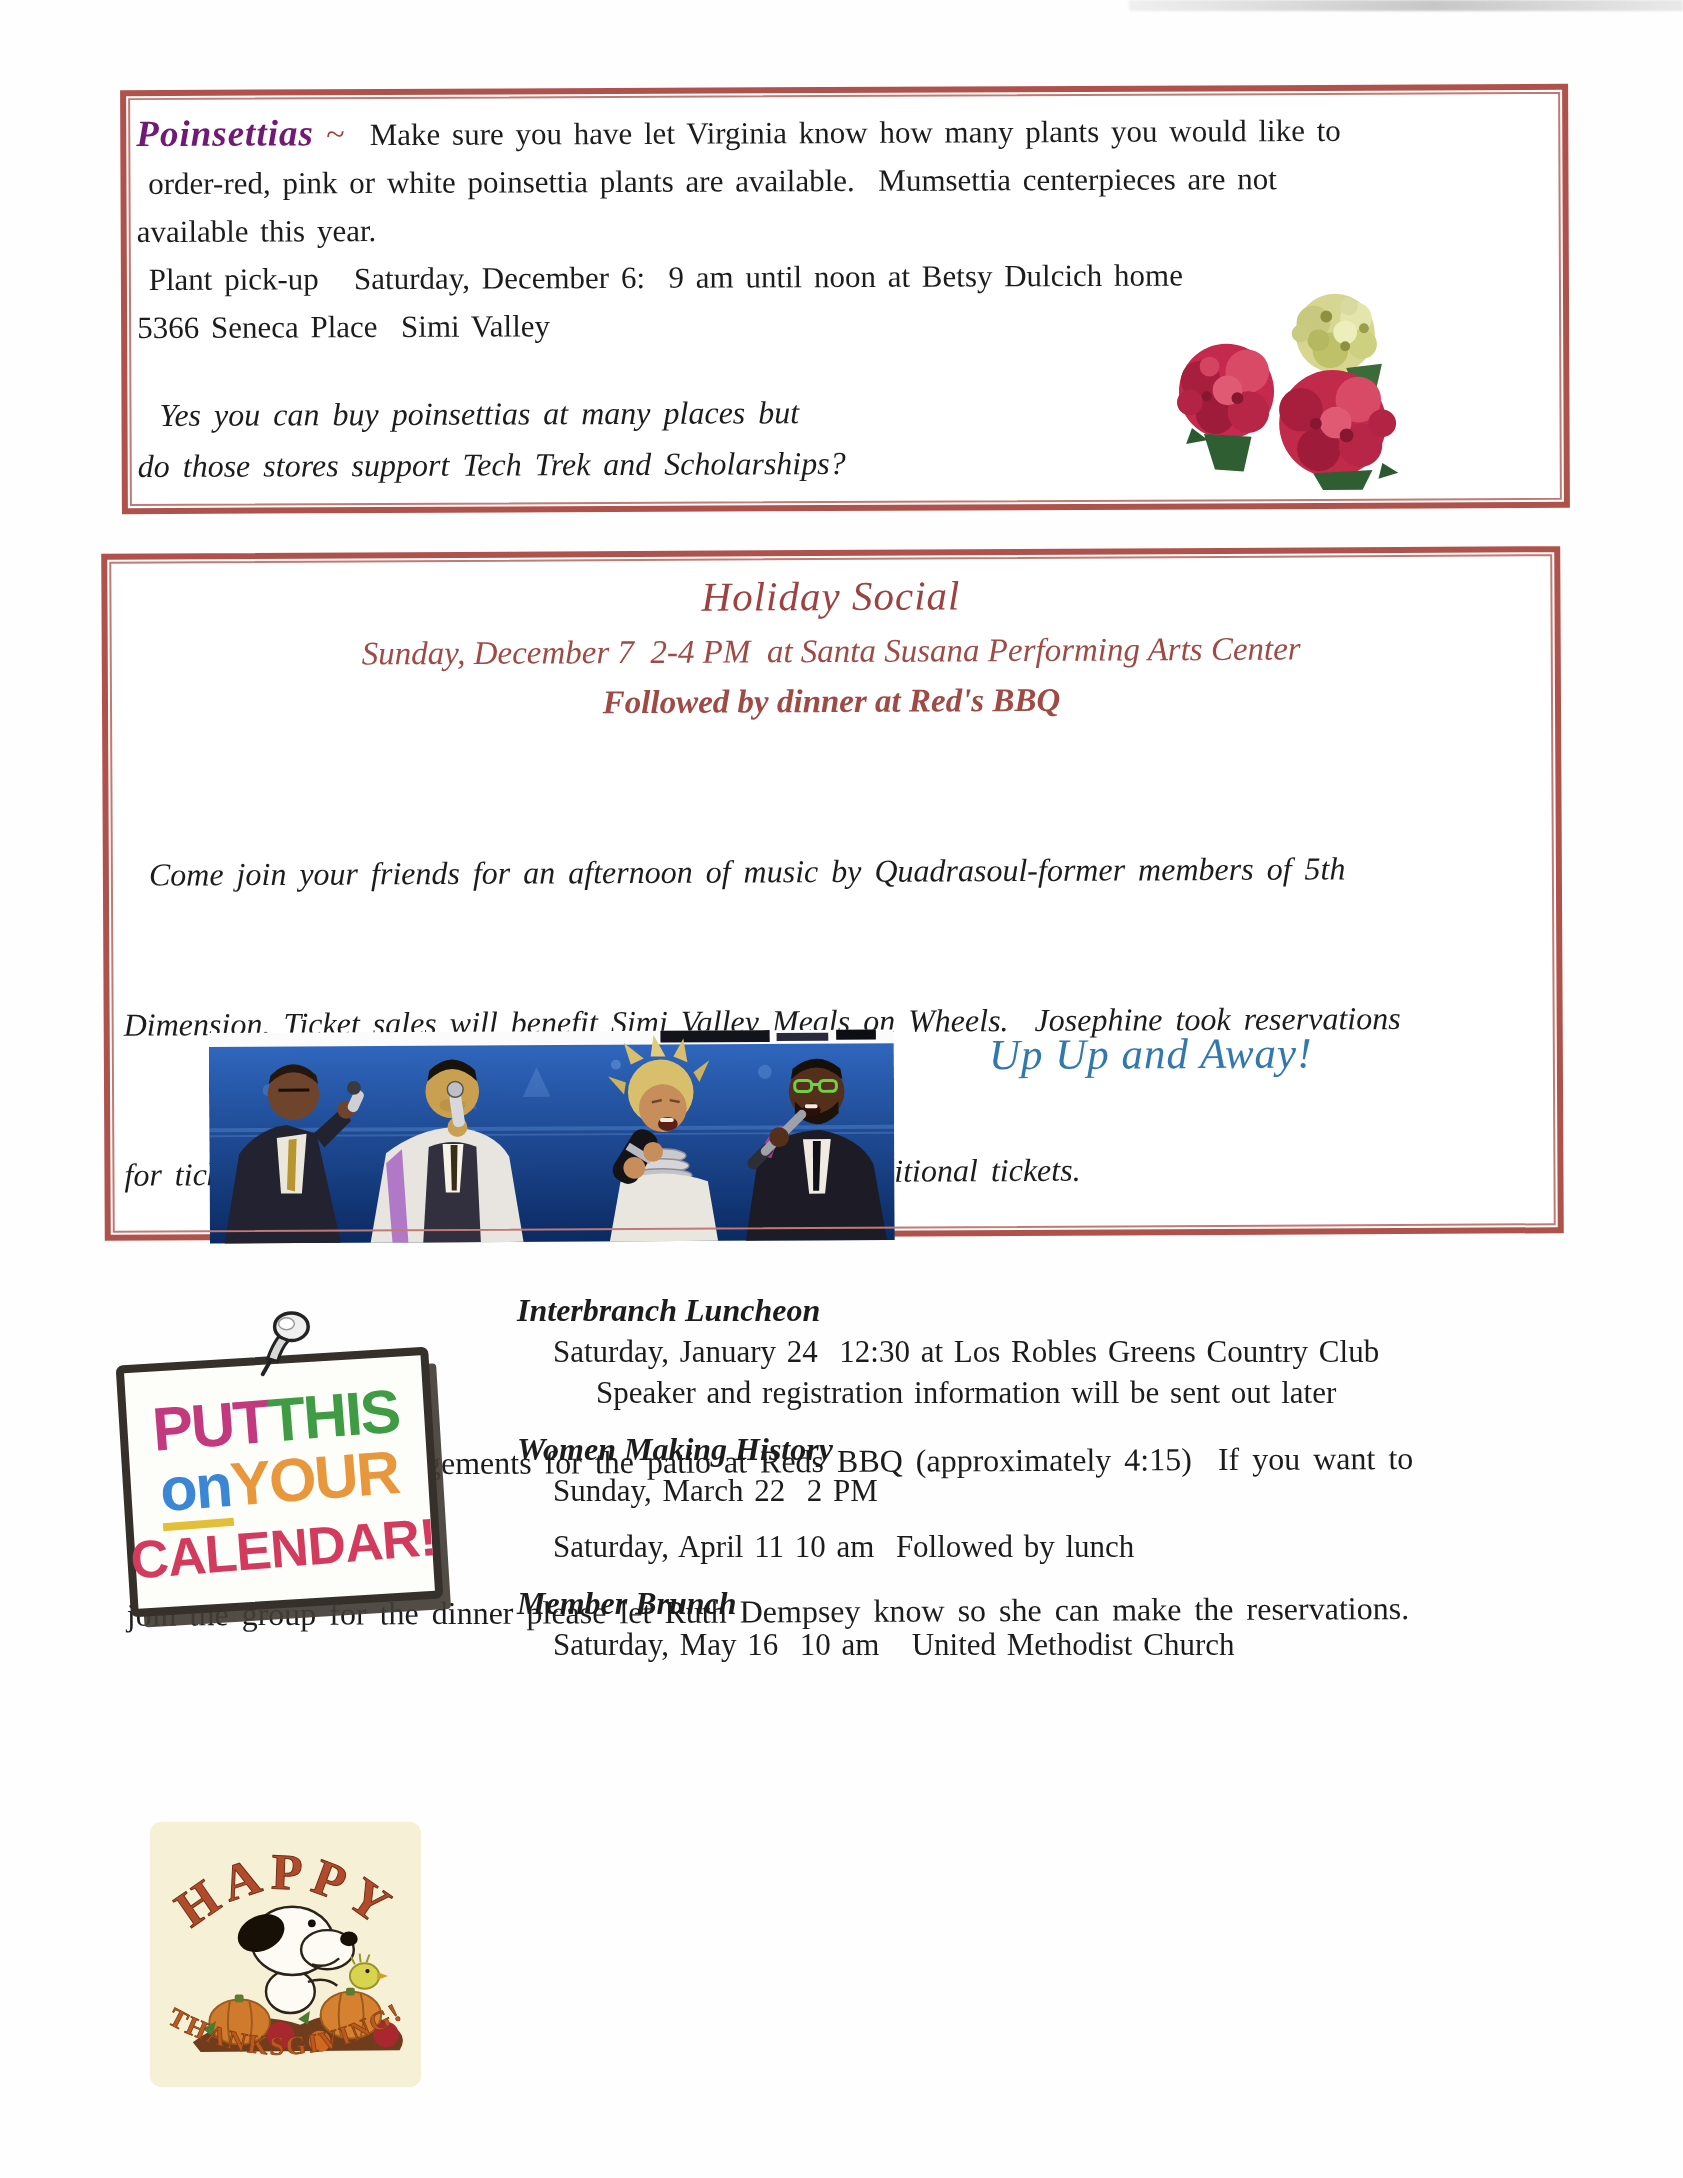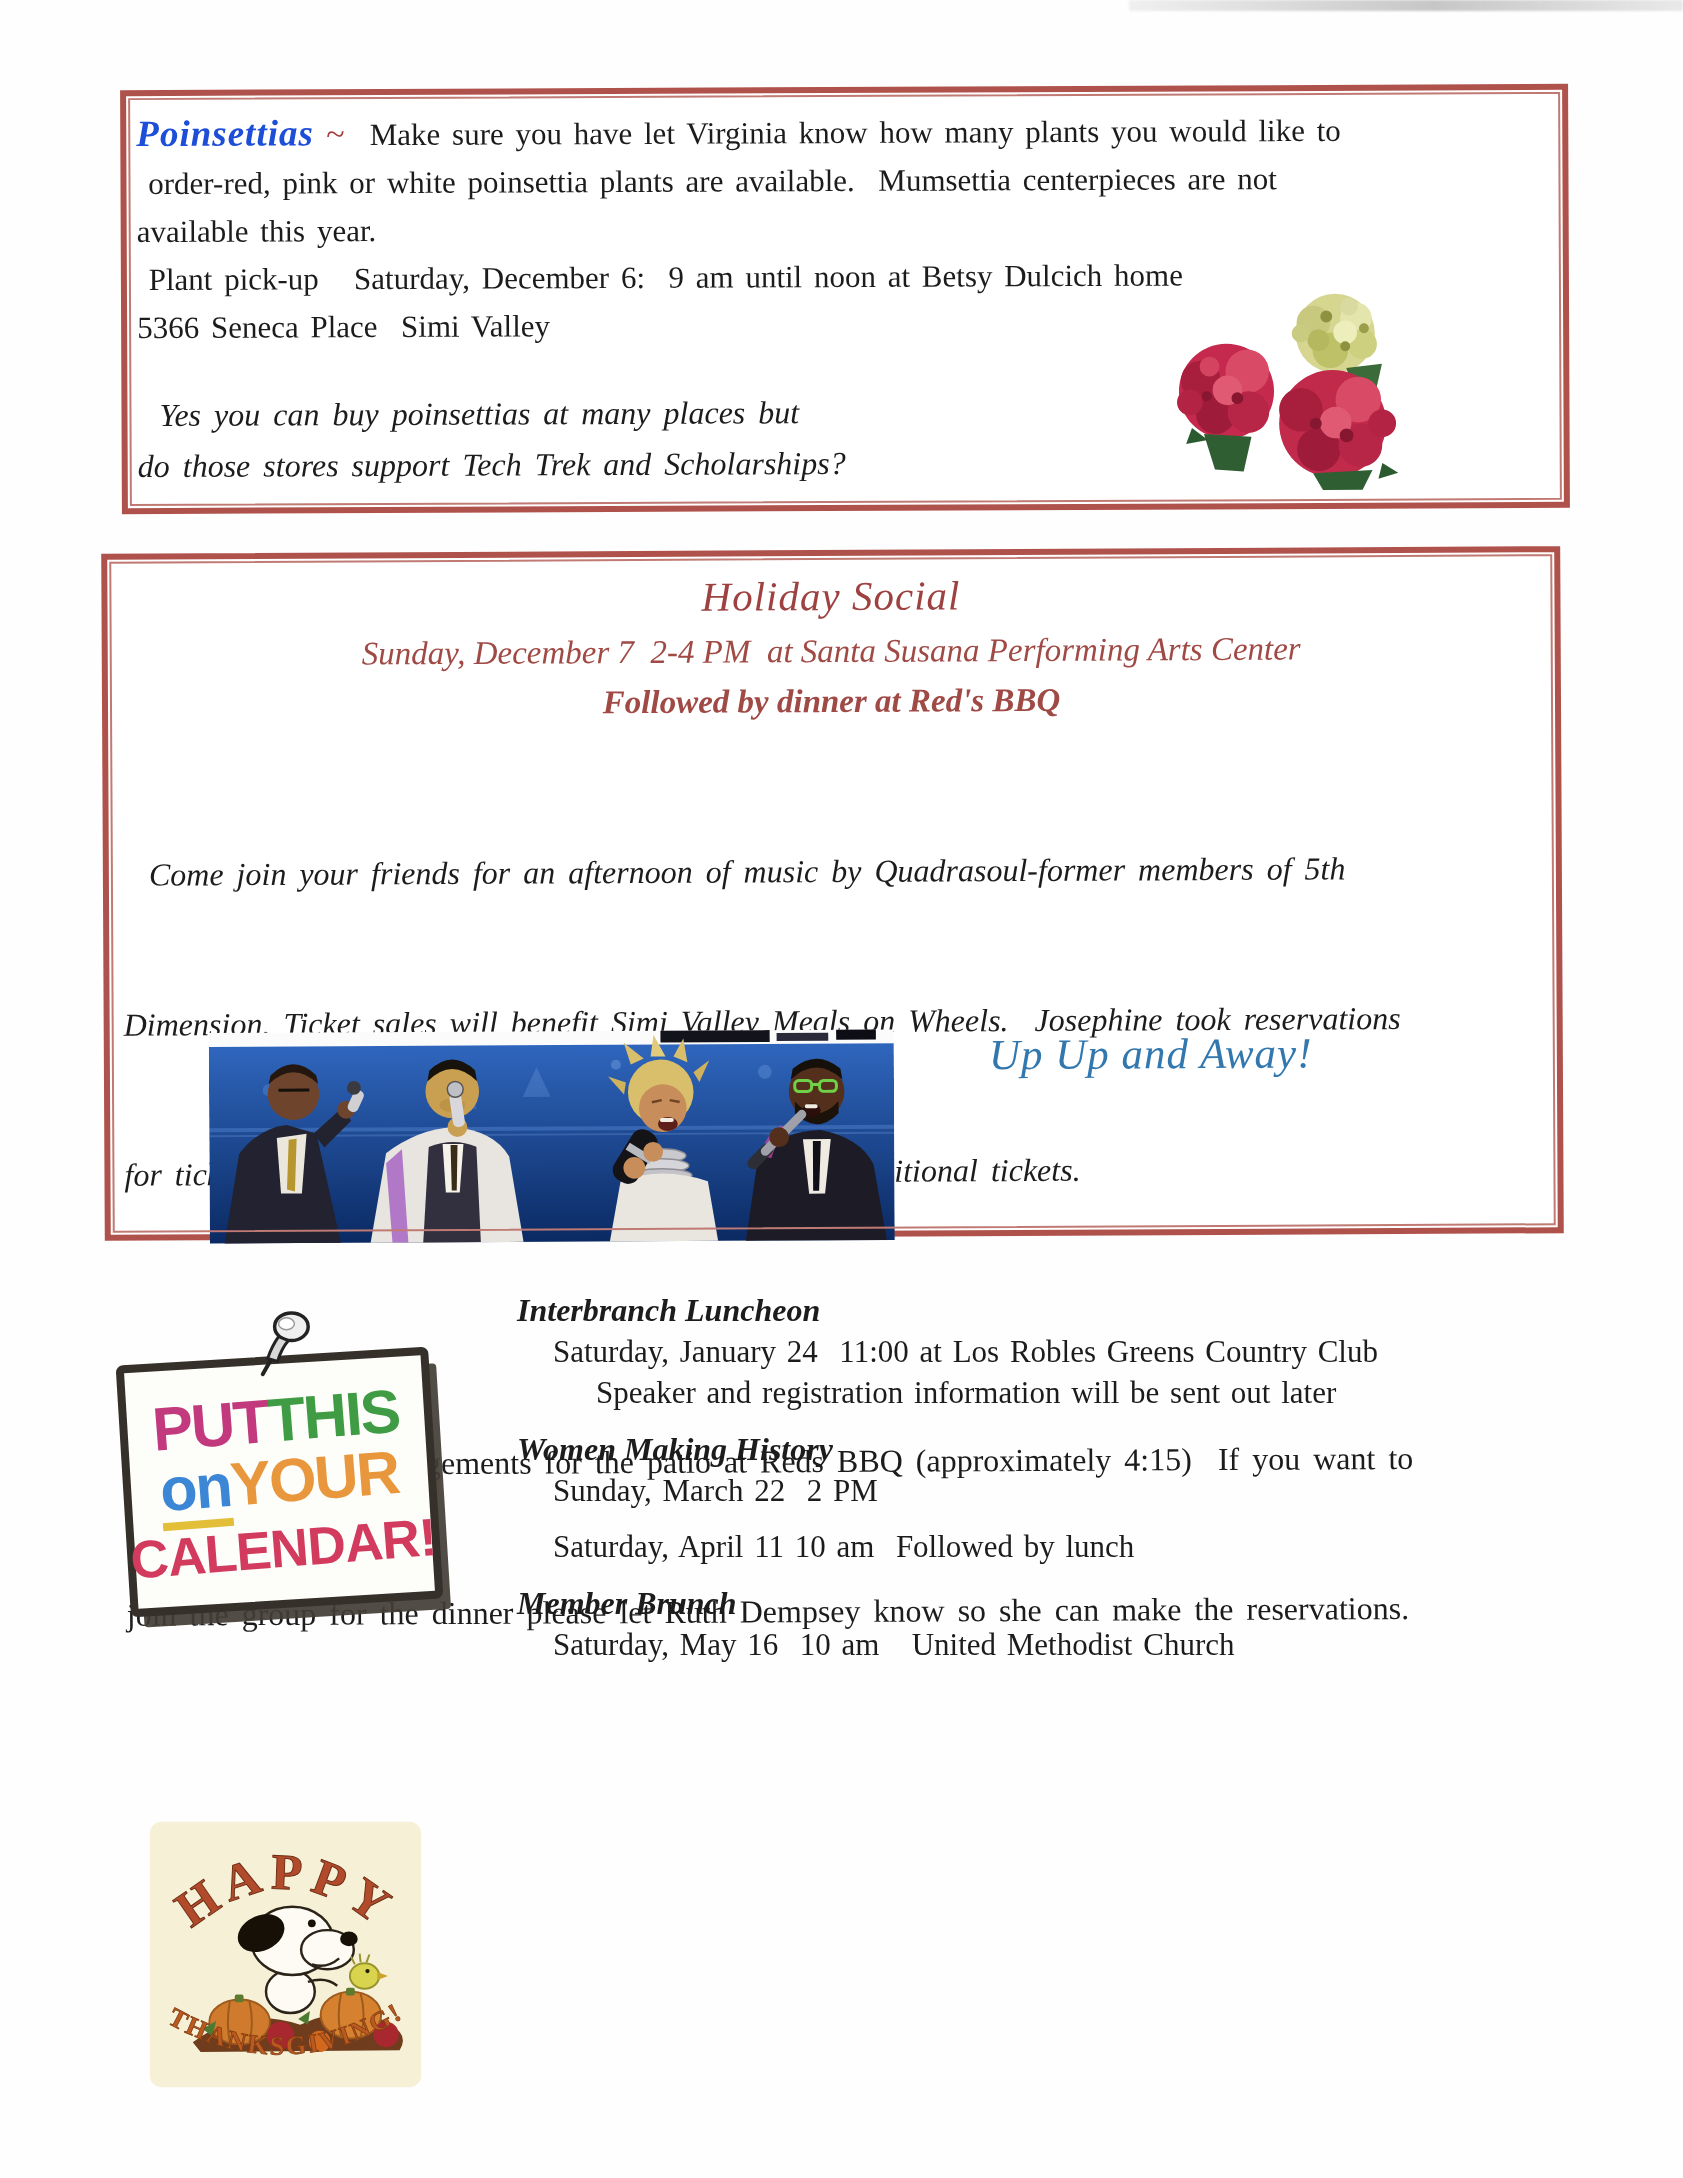--- a/index.html
+++ b/index.html
@@ -19,21 +19,21 @@
 
   
   .rbox { position:absolute; background:#fff; border:6px solid #b0524c; }
   .rbox::after { content:""; position:absolute; inset:2px; border:2px solid #c07a73; pointer-events:none; }
 
   #box-poinsettias { left:121px; top:87px; width:1436px; height:412px; transform:rotate(-0.25deg); padding:0; }
   .box1-inner { position:relative; width:100%; height:100%; padding:14px 8px 0 10px; box-sizing:border-box; }
 
   .p-line { font-size:31px; line-height:48px; white-space:pre; word-spacing:4px; }
   .p-head {
-    font-size:37px; font-weight:bold; font-style:italic; color:#1d4ed8; letter-spacing:1px;
+    font-size:37px; font-weight:bold; font-style:italic; color:#701a75; letter-spacing:1px;
   }
   .p-tilde { font-size:34px; color:#a33c3a; }
   .q-line { font-size:32px; font-style:italic; line-height:51px; white-space:pre; word-spacing:5px; }
   .q-first { margin-top:38px; }
   .q-indent { text-indent:22px; }
 
   .poinsettia-art { position:absolute; left:1020px; top:188px; width:287px; height:213px; }
 
   #box-holiday { left:103px; top:550px; width:1447px; height:675px; transform:rotate(-0.3deg); }
   .box2-inner { position:relative; width:100%; height:100%; box-sizing:border-box; padding-top:16px; }
@@ -270,21 +270,21 @@
       <ellipse cx="50" cy="22" rx="17" ry="14" fill="#efefef" stroke="#232323" stroke-width="3.5"></ellipse>
       <ellipse cx="45" cy="19" rx="8" ry="6" fill="#ffffff" stroke="#9a9a9a" stroke-width="1.5"></ellipse>
       <path d="M37,32 Q30,42 26,54 L36,57 Q40,44 47,36 Z" fill="#d8d8d8" stroke="#232323" stroke-width="3"></path>
       <line x1="29" y1="56" x2="21" y2="70" stroke="#232323" stroke-width="4" stroke-linecap="round"></line>
     </svg>
   </div>
 
   <div class="events">
     <div class="event">
       <div class="ev-title">Interbranch Luncheon</div>
-      <div class="ev-line ev-l1">Saturday, January 24  11:00 at Los Robles Greens Country Club</div>
+      <div class="ev-line ev-l1">Saturday, January 24  12:30 at Los Robles Greens Country Club</div>
       <div class="ev-line ev-l2">Speaker and registration information will be sent out later</div>
     </div>
     <div class="event ev-italic">
       <div class="ev-title">Women Making History</div>
       <div class="ev-line ev-l1">Sunday, March 22  2 PM</div>
     </div>
     <div class="event ev-italic">
       <div class="ev-line ev-l1">Saturday, April 11 10 am  Followed by lunch</div>
     </div>
     <div class="event ev-italic">

